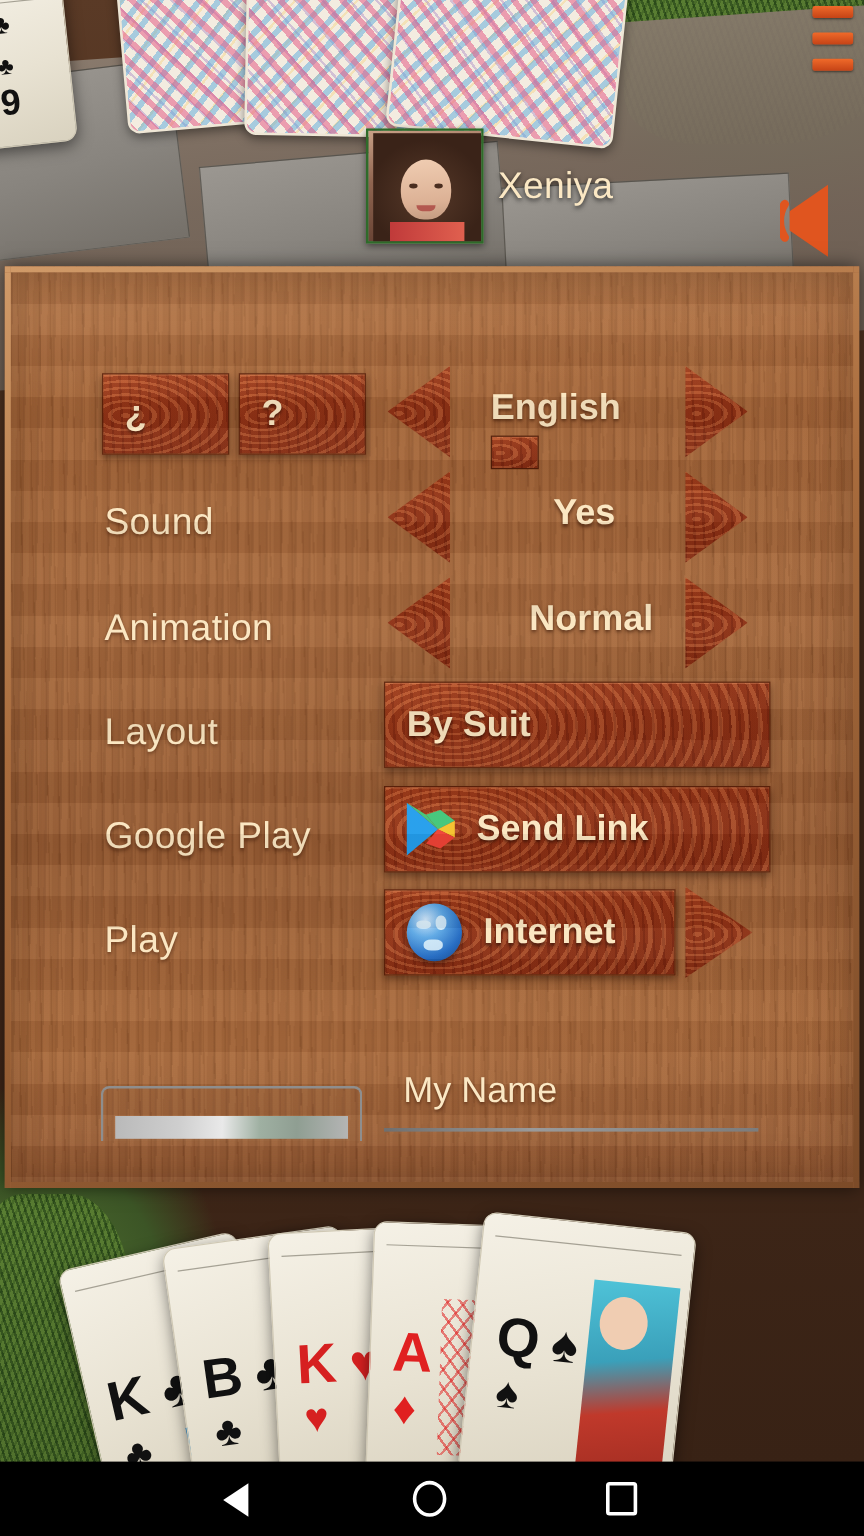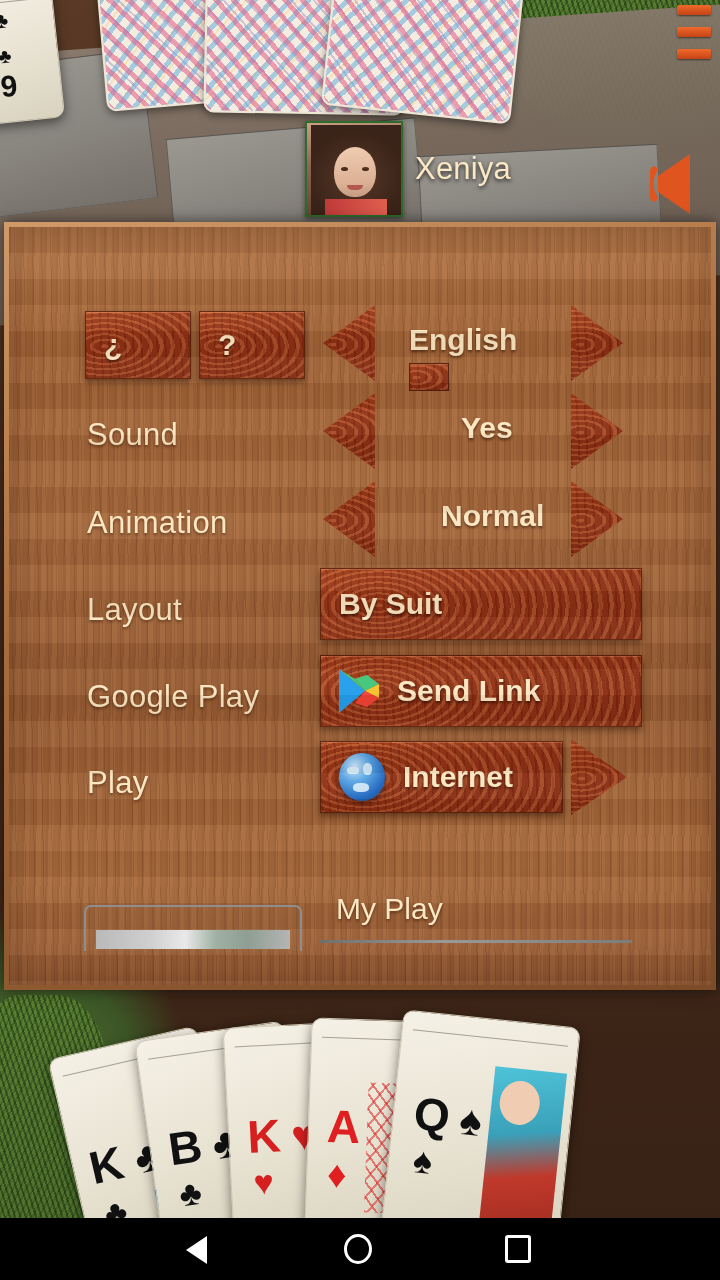--- a/index.html
+++ b/index.html
@@ -66,21 +66,21 @@
   .card-face .inner-rule{
     position:absolute; left:10px; right:10px; top:18px; height:1px; background:rgba(90,85,72,.5);
   }
   .card-rank{
     position:absolute; font-weight:bold; font-family:"Liberation Sans",sans-serif;
     line-height:1;
   }
   .card-pip{ position:absolute; line-height:1; }
 
   
-  .player-top{ position:absolute; left:305px; top:121px; display:flex; align-items:center; gap:12px; }
+  .player-top{ position:absolute; left:305px; top:107px; display:flex; align-items:center; gap:12px; }
   .avatar-frame{
     width:98px; height:96px; border:2px solid #2f6b2a;
     background:linear-gradient(170deg,#c8a086 0%,#8f6550 40%,#5d3a2c 100%);
     position:relative; overflow:hidden; box-shadow:0 2px 6px rgba(0,0,0,.5);
   }
   .av-sky{ position:absolute; inset:0; background:linear-gradient(180deg,#d8d2c2 0%, #b9b2a0 45%, #9c9versus 100%); }
   .av-hair{
     position:absolute; left:4px; top:2px; width:90px; height:92px;
     background:radial-gradient(ellipse 48px 46px at 50% 56%, rgba(0,0,0,0) 34%, #4b3022 40%, #3a2318 100%);
   }
@@ -360,21 +360,21 @@
         <i style="left:14px;top:30px;width:16px;height:9px;border-radius:40%;"></i>
       </span>
       <span class="btn-text">Internet</span>
     </div>
     <div class="arrow woodred" style="position:absolute;left:562px;top:512px;clip-path:polygon(0 0,100% 50%,0 100%);width:56px;height:76px;"></div>
 
   </div>
 
   <div class="img-frame"></div>
   <div class="img-strip"></div>
-  <span class="name-label">My Play</span>
+  <span class="name-label">My Name</span>
   <div class="name-underline"></div>
 
   <div class="navbar">
     <div class="nav-back"></div>
     <div class="nav-home"></div>
     <div class="nav-recent"></div>
   </div>
 
 </div>
 

